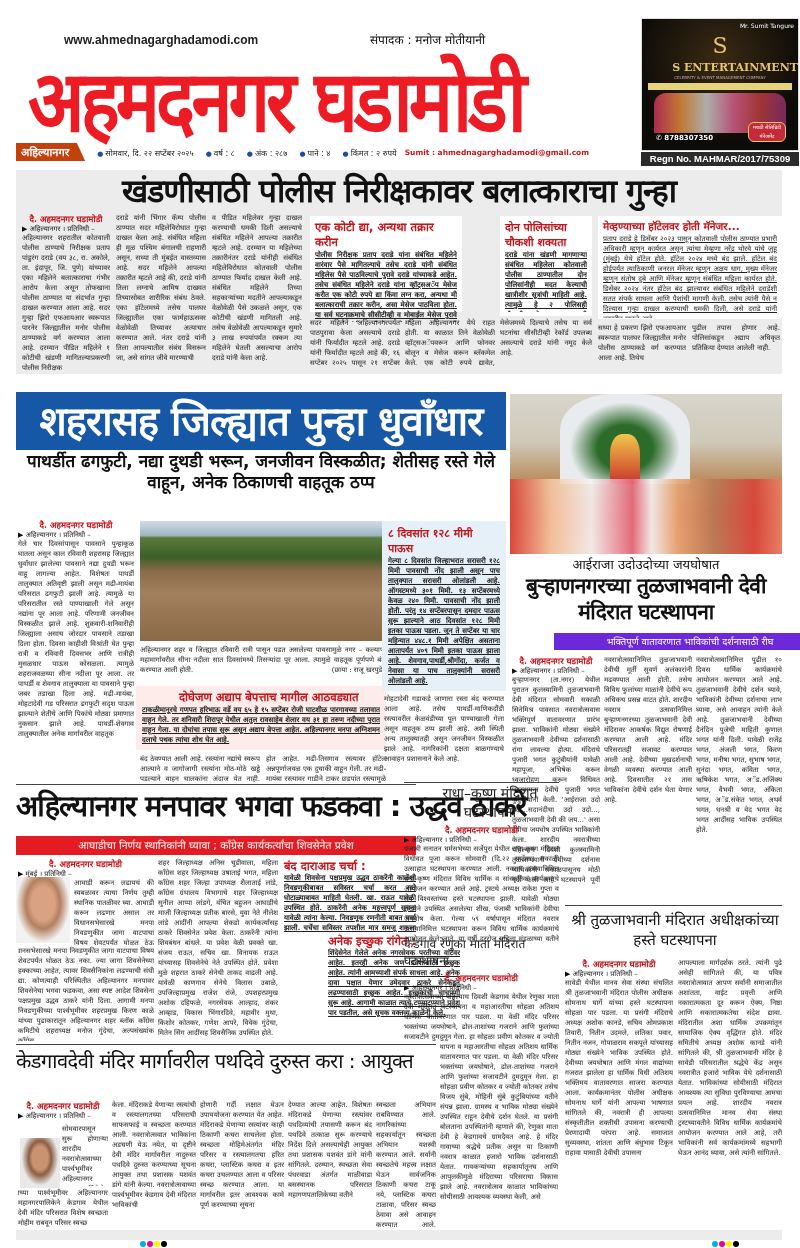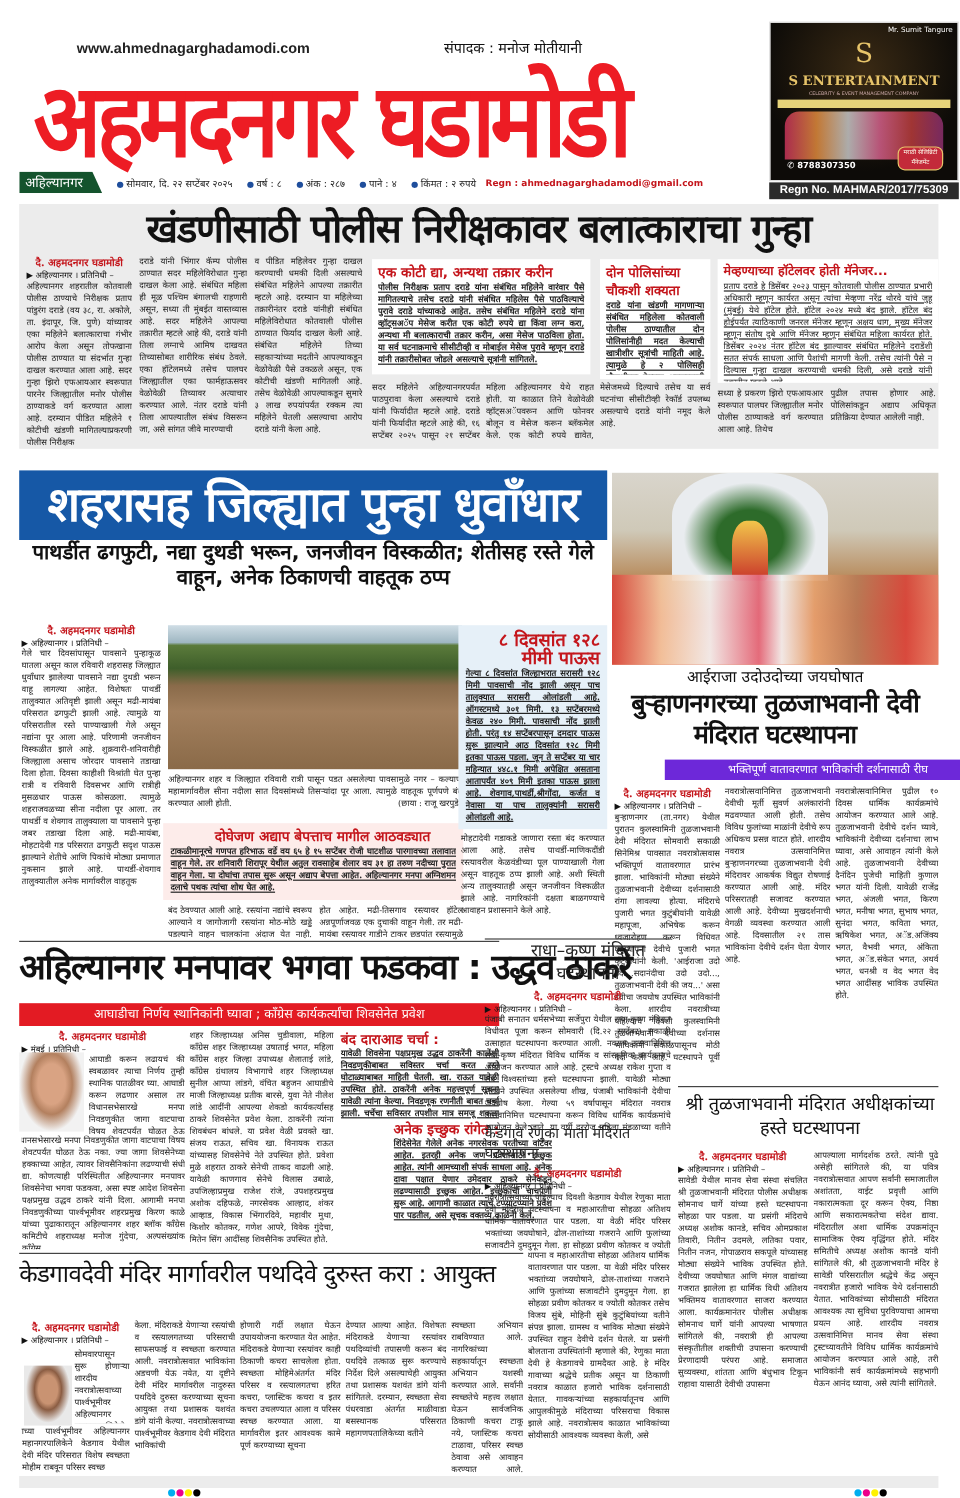--- a/index.html
+++ b/index.html
@@ -7,27 +7,27 @@
   .abs { position: absolute; }
   .txt { font-size: 7px; line-height: 10px; color: #222; text-align: justify; font-family: "DejaVu Serif", serif; }
   .byline { font-size: 8.5px; font-weight: bold; color: #c4161c; text-align: center; font-family: "DejaVu Serif", serif; }
   .dateline { font-size: 7px; color: #111; font-family: "DejaVu Serif", serif; }
 
   
   .url { left: 64px; top: 33px; font-size: 12px; font-weight: bold; color: #222; font-family: "Liberation Sans", sans-serif; }
   .editor { left: 322px; top: 31px; font-size: 12px; color: #111; margin-left: 48px; }
   .logo { left: 28px; top: 48px; width: 590px; height: 92px; font-size: 74px; font-weight: bold; color: #ed1c24; letter-spacing: -4px; line-height: 92px; font-family: "DejaVu Sans", sans-serif; transform: scaleY(1.15); transform-origin: top left; white-space: nowrap; }
   .infobar { left: 16px; top: 143px; width: 604px; height: 18px; display: flex; align-items: center; }
-  .city-tag { background: #14532d; color: #fff; font-size: 11px; font-weight: normal; padding: 1px 16px 1px 5px; height: 18px; clip-path: polygon(0 0, 88% 0, 100% 100%, 0 100%); }
+  .city-tag { background: #c2410c; color: #fff; font-size: 11px; font-weight: bold; padding: 1px 16px 1px 5px; height: 18px; clip-path: polygon(0 0, 88% 0, 100% 100%, 0 100%); }
   .info-item { font-size: 8px; color: #222; margin-left: 12px; white-space: nowrap; }
   .info-item::before { content: "●"; color: #1f4e9c; margin-right: 2px; font-size: 7px; }
   .email { font-size: 7.5px; color: #c4161c; font-weight: bold; margin-left: 8px; white-space: nowrap; }
 
   .ad { left: 641px; top: 18px; width: 158px; height: 133px; background: radial-gradient(circle at 50% 30%, #3a2a14, #0d0b08 70%); border: 1px solid #ddd; overflow: hidden; }
-  .ad-brand { position: absolute; top: 42px; width: 100%; text-align: center; color: #e7c46a; font-size: 11px; font-weight: bold; font-family: "DejaVu Serif", serif; }
+  .ad-brand { position: absolute; top: 42px; width: 100%; text-align: right; color: #e7c46a; font-size: 11px; font-weight: bold; font-family: "DejaVu Serif", serif; }
   .ad-logo { position: absolute; top: 14px; width: 100%; text-align: center; color: #e7c46a; font-size: 22px; font-family: "DejaVu Serif", serif; }
   .ad-name { position: absolute; top: 3px; right: 4px; color: #fff; font-size: 6px; }
   .ad-sub { position: absolute; top: 56px; width: 100%; text-align: center; color: #caa; font-size: 4px; }
   .ad-strip { position: absolute; top: 64px; left: 6px; right: 6px; height: 7px; background: #e6d37a; }
   .ad-people { position: absolute; top: 74px; left: 12px; right: 12px; height: 40px; background: linear-gradient(90deg, #c7325a, #e08a3c, #c7c7c7, #d35f8a, #b83b3b, #8a2f6f); border-radius: 12px 12px 0 0; opacity: .85; }
   .ad-phone { position: absolute; bottom: 8px; left: 14px; color: #fff; font-size: 7px; font-weight: bold; }
   .ad-badge { position: absolute; bottom: 8px; right: 12px; width: 38px; height: 20px; background: #c32a3a; border: 1px solid #e7c46a; border-radius: 6px; color: #ffe; font-size: 5px; text-align: center; line-height: 9px; }
   .regn { left: 641px; top: 152px; width: 158px; height: 14px; background: #2b2b2b; color: #fff; font-size: 9.5px; font-weight: bold; text-align: center; line-height: 14px; font-family: "Liberation Sans", sans-serif; }
 
   
@@ -74,21 +74,21 @@
 <div class="abs editor">संपादक : मनोज मोतीयानी</div>
 <div class="abs logo">अहमदनगर घडामोडी</div>
 
 <div class="abs infobar">
   <span class="city-tag">अहिल्यानगर</span>
   <span class="info-item">सोमवार, दि. २२ सप्टेंबर २०२५</span>
   <span class="info-item">वर्ष : ८</span>
   <span class="info-item">अंक : २८७</span>
   <span class="info-item">पाने : ४</span>
   <span class="info-item">किंमत : २ रुपये</span>
-  <span class="email">Regn : ahmednagarghadamodi@gmail.com</span>
+  <span class="email">Sumit : ahmednagarghadamodi@gmail.com</span>
 </div>
 
 <div class="abs ad">
   <div class="ad-name">Mr. Sumit Tangure</div>
   <div class="ad-logo">S</div>
   <div class="ad-brand">S ENTERTAINMENT</div>
   <div class="ad-sub">CELEBRITY &amp; EVENT MANAGEMENT COMPANY</div>
   <div class="ad-strip"></div>
   <div class="ad-people"></div>
   <div class="ad-phone">✆ <span>8788307350</span></div>
@@ -100,21 +100,21 @@
 <div class="abs lead-headline">खंडणीसाठी पोलीस निरीक्षकावर बलात्काराचा गुन्हा</div>
 
 <div class="abs" style="left:22px; top:213px; width:88px;">
   <div class="byline">दै. अहमदनगर घडामोडी</div>
   <div class="dateline"><span>▶ </span><span>अहिल्यानगर । प्रतिनिधी –</span></div>
   <div class="txt" style="height:140px;overflow:hidden;">अहिल्यानगर शहरातील कोतवाली पोलीस ठाण्याचे निरीक्षक प्रताप पांडुरंग दराडे (वय ३८, रा. अकोले, ता. इंदापूर, जि. पुणे) यांच्यावर एका महिलेने बलात्काराचा गंभीर आरोप केला असून तोफखाना पोलीस ठाण्यात या संदर्भात गुन्हा दाखल करण्यात आला आहे. सदर गुन्हा झिरो एफआयआर स्वरूपात पारनेर जिल्ह्यातील मनोर पोलीस ठाण्याकडे वर्ग करण्यात आला आहे. दरम्यान पीडित महिलेने १ कोटीची खंडणी मागितल्याप्रकरणी पोलीस निरीक्षक</div>
 </div>
 <div class="abs txt" style="left:116px; top:213px; width:90px; height:152px; overflow:hidden;">दराडे यांनी भिंगार कॅम्प पोलीस ठाण्यात सदर महिलेविरोधात गुन्हा दाखल केला आहे. संबंधित महिला ही मूळ पश्चिम बंगालची राहणारी असून, सध्या ती मुंबईत वास्तव्यास आहे. सदर महिलेने आपल्या तक्रारीत म्हटले आहे की, दराडे यांनी तिला लग्नाचे आमिष दाखवत तिच्यासोबत शारीरिक संबंध ठेवले. एका हॉटेलमध्ये तसेच पालघर जिल्ह्यातील एका फार्महाऊसवर वेळोवेळी तिच्यावर अत्याचार करण्यात आले. नंतर दराडे यांनी तिला आपल्यातील संबंध विसरून जा, असे सांगत जीवे मारण्याची</div>
 <div class="abs txt" style="left:212px; top:213px; width:90px; height:152px; overflow:hidden;">व पीडित महिलेवर गुन्हा दाखल करण्याची धमकी दिली असल्याचे संबंधित महिलेने आपल्या तक्रारीत म्हटले आहे. दरम्यान या महिलेच्या तक्रारीनंतर दराडे यांनीही संबंधित महिलेविरोधात कोतवाली पोलीस ठाण्यात फिर्याद दाखल केली आहे. संबंधित महिलेने तिच्या सहकाऱ्यांच्या मदतीने आपल्याकडून वेळोवेळी पैसे उकळले असून, एक कोटीची खंडणी मागितली आहे. तसेच वेळोवेळी आपल्याकडून सुमारे ३ लाख रुपयांपर्यंत रक्कम त्या महिलेने घेतली असल्याचा आरोप दराडे यांनी केला आहे.</div>
 
-<div class="abs white-box" style="left:310px; top:216px; width:182px; height:96px; padding:4px 5px;">
+<div class="abs white-box" style="left:310px; top:216px; width:152px; height:96px; padding:4px 5px;">
   <div class="box-head">एक कोटी द्या, अन्यथा तक्रार करीन</div>
   <div class="box-body" style="height:72px;overflow:hidden;">पोलीस निरीक्षक प्रताप दराडे यांना संबंधित महिलेने वारंवार पैसे मागितल्याचे तसेच दराडे यांनी संबंधित महिलेस पैसे पाठविल्याचे पुरावे दराडे यांच्याकडे आहेत. तसेच संबंधित महिलेने दराडे यांना व्हॉट्सअॅप मेसेज करीत एक कोटी रुपये द्या किंवा लग्न करा, अन्यथा मी बलात्काराची तक्रार करीन, असा मेसेज पाठविला होता. या सर्व घटनाक्रमाचे सीसीटीव्ही व मोबाईल मेसेज पुरावे म्हणून दराडे यांनी तक्रारीसोबत जोडले असल्याचे सूत्रांनी सांगितले.</div>
 </div>
 <div class="abs txt" style="left:310px; top:318px; width:90px; height:50px; overflow:hidden;">सदर महिलेने अहिल्यानगरपर्यंत पाठपुरावा केला असल्याचे दराडे यांनी फिर्यादीत म्हटले आहे. दराडे यांनी फिर्यादीत म्हटले आहे की, १६ सप्टेंबर २०२५ पासून २१ सप्टेंबर २०२५ पर्यंत संबंधित</div>
 <div class="abs txt" style="left:405px; top:318px; width:90px; height:50px; overflow:hidden;">महिला अहिल्यानगर येथे राहत होती. या काळात तिने वेळोवेळी व्हॉट्सअॅपवरून आणि फोनवर बोलून व मेसेज करून ब्लॅकमेल केले. एक कोटी रुपये द्यावेत, अन्यथा, खोटी तक्रार करीन, असा इशाराही</div>
 
 <div class="abs white-box" style="left:500px; top:216px; width:92px; height:100px; padding:4px 5px;">
   <div class="box-head" style="font-size:11px;">दोन पोलिसांच्या चौकशी शक्यता</div>
   <div class="box-body" style="height:62px;overflow:hidden;">दराडे यांना खंडणी मागणाऱ्या संबंधित महिलेला कोतवाली पोलीस ठाण्यातील दोन पोलिसांनीही मदत केल्याची खात्रीशीर सूत्रांची माहिती आहे. त्यामुळे हे २ पोलिसही चौकशीच्या फेऱ्यात अडकण्याची शक्यता आहे.</div>
 </div>
@@ -142,21 +142,21 @@
 </div>
 
 <div class="abs pink-box" style="padding:4px 6px;">
   <div class="box-head" style="font-size:11.5px;margin-left:37px;">दोघेजण अद्याप बेपत्ताच मागील आठवड्यात</div>
   <div class="box-body" style="height:42px;overflow:hidden;">टाकळीमानूरचे गणपत हरिभाऊ वर्डे वय ६५ हे १५ सप्टेंबर रोजी घाटशीळ पारगावच्या तलावात वाहून गेले. तर शनिवारी शिरापूर येथील अतुल रावसाहेब शेलार वय ३१ हा तरुण नदीच्या पुरात वाहून गेला. या दोघांचा तपास सुरू असून अद्याप बेपत्ता आहेत. अहिल्यानगर मनपा अग्निशमन दलाचे पथक त्यांचा शोध घेत आहे.</div>
 </div>
 <div class="abs txt" style="left:140px; top:754px; width:120px; height:30px; overflow:hidden;">बंद ठेवण्यात आली आहे. रस्त्यांना नद्यांचे स्वरूप आल्याने व जागोजागी रस्त्यांना मोठ-मोठे खड्डे पडल्याने वाहन चालकांना अंदाज येत नाही. साईडपट्ट्या वाहून गेल्याने वाहने पलटी</div>
 <div class="abs txt" style="left:266px; top:754px; width:120px; height:30px; overflow:hidden;">होत आहेत. मढी-तिसगाव रस्त्यावर हॉटेल अन्नपूर्णाजवळ एक दुचाकी वाहून गेली. तर मढी-मायंबा रस्त्यावर गाडीने टाकर छडपांत रस्त्यामुळे कुक्स गाडी पलटी झाली. त्यामुळे</div>
 
 <div class="abs blue-box" style="padding:5px 6px;">
-  <div class="box-head" style="font-size:15px;text-align:right;">८ दिवसांत १२८ मीमी पाऊस</div>
+  <div class="box-head" style="font-size:11px;">८ दिवसांत १२८ मीमी पाऊस</div>
   <div class="box-body" style="height:130px;overflow:hidden;">गेल्या ८ दिवसांत जिल्हाभरात सरासरी १२८ मिमी पावसाची नोंद झाली असून पाच तालुक्यात सरासरी ओलांडली आहे. ऑगस्टमध्ये ३०१ मिमी. १३ सप्टेंबरमध्ये केवळ २४० मिमी. पावसाची नोंद झाली होती. परंतु १४ सप्टेंबरपासून दमदार पाऊस सुरू झाल्याने आठ दिवसांत १२८ मिमी इतका पाऊस पडला. जून ते सप्टेंबर या चार महिन्यात ४४८.१ मिमी अपेक्षित असताना आतापर्यंत ४०९ मिमी इतका पाऊस झाला आहे. शेवगाव,पाथर्डी,श्रीगोंदा, कर्जत व नेवासा या पाच तालुक्यांनी सरासरी ओलांडली आहे.</div>
 </div>
 <div class="abs txt" style="left:384px; top:694px; width:120px; height:85px; overflow:hidden;">मोहटादेवी गडाकडे जाणारा रस्ता बंद करण्यात आला आहे. तसेच पाथर्डी-माणिकदौंडी रस्त्यावरील केळवंडीच्या पूल पाण्याखाली गेला असून वाहतूक ठप्प झाली आहे. अशी स्थिती अन्य तालुक्यातही असून जनजीवन विस्कळीत झाले आहे. नागरिकांनी दक्षता बाळगण्याचे आवाहन प्रशासनाने केले आहे.</div>
 
 <div class="abs photo-temple">
   <div class="temple-arch"></div>
   <div class="temple-idol"></div>
   <div class="temple-people"></div>
 </div>
 <div class="abs temple-kicker">आईराजा उदोउदोच्या जयघोषात</div>

